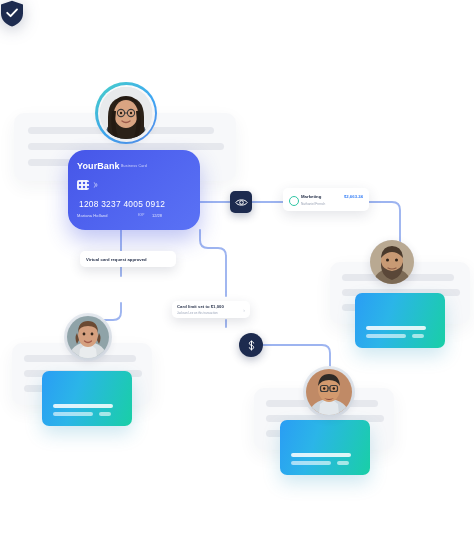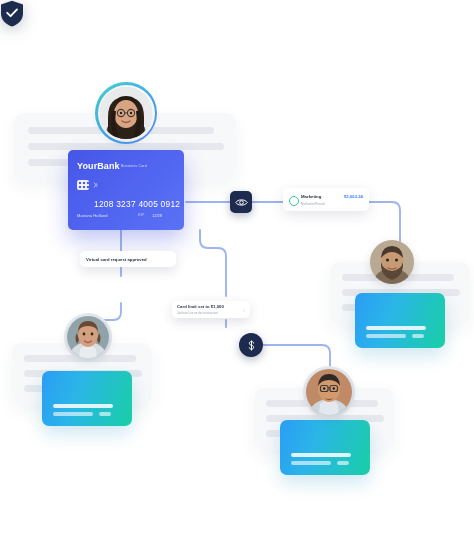--- a/index.html
+++ b/index.html
@@ -59,22 +59,22 @@
     background: rgba(255,255,255,0.85);
     border-radius: 3px;
     height: 4px;
   }
   .gcard .gline.dim { background: rgba(255,255,255,0.6); }
 
   
   #bankcard {
     position: absolute;
     left: 68px; top: 150px;
-    width: 116px; height: 80px;
-    border-radius: 5px;
+    width: 132px; height: 80px;
+    border-radius: 17px;
     background: linear-gradient(135deg, #4656e8 0%, #4f63ef 45%, #5a72f5 100%);
     box-shadow: 0 10px 22px rgba(60,75,220,0.32);
     z-index: 6;
     color: #fff;
   }
   #bankcard .bc-brand {
     position: absolute;
     left: 9px; top: 11px;
     font-size: 9px;
     font-weight: bold;
@@ -102,21 +102,21 @@
     opacity: 0.95;
   }
   #bankcard .bc-wifi {
     position: absolute;
     left: 25px; top: 31px;
     width: 7px; height: 8px;
     opacity: 0.75;
   }
   #bankcard .bc-number {
     position: absolute;
-    left: 26px; top: 49px;
+    left: 11px; top: 49px;
     font-size: 8.4px;
     letter-spacing: 0.25px;
     white-space: nowrap;
   }
   #bankcard .bc-name {
     position: absolute;
     left: 9px; top: 63px;
     font-size: 4px;
     opacity: 0.8;
     letter-spacing: 0.1px;

